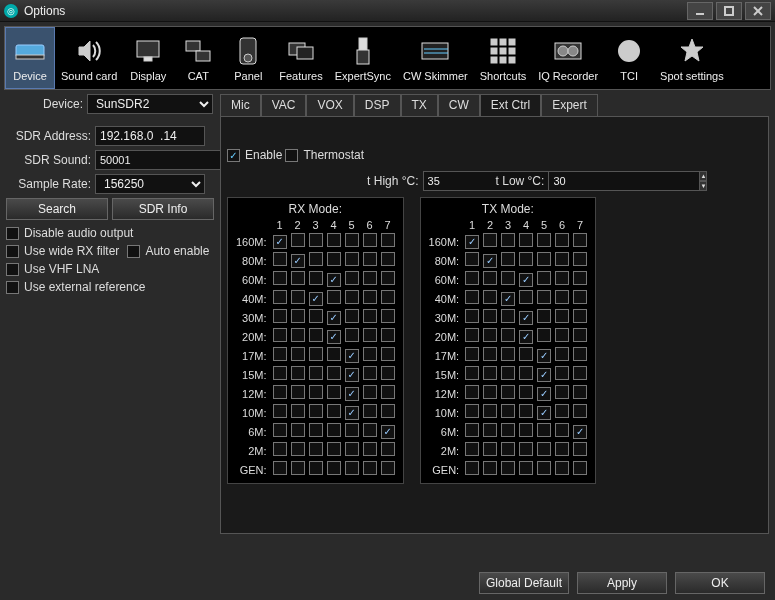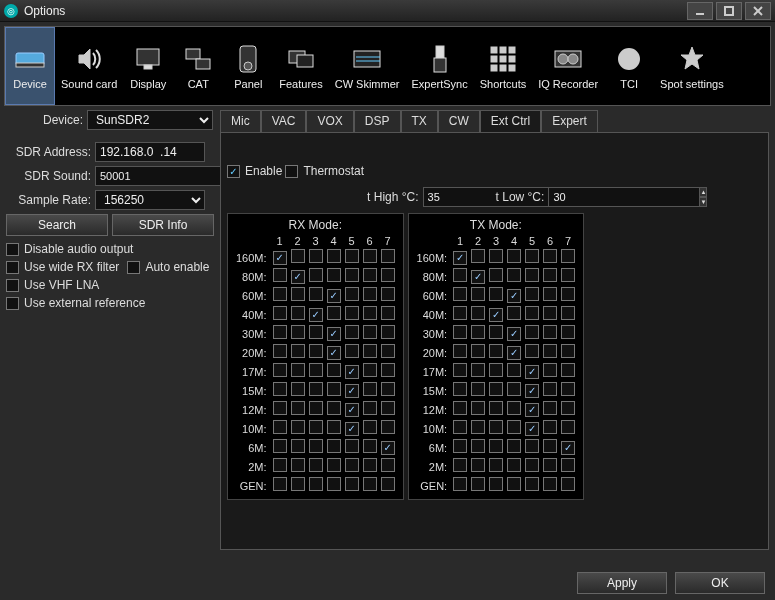--- a/index.html
+++ b/index.html
@@ -4,21 +4,21 @@
 <style>
 * { box-sizing: border-box; margin: 0; padding: 0; font-family: "Segoe UI", Tahoma, sans-serif; }
 body { background: #2a2a2a; width: 775px; height: 600px; overflow: hidden; color: #ddd; font-size: 12px; }
 
 .titlebar { height: 22px; background: linear-gradient(#3a3a3a,#222); display: flex; align-items: center; padding: 0 4px; border-bottom: 1px solid #111; }
 .titlebar .ticon { width: 14px; height: 14px; background: #0aa; border-radius: 50%; margin-right: 6px; display: flex; align-items: center; justify-content: center; font-size: 9px; color: #fff; }
 .titlebar .title { flex: 1; font-size: 12px; color: #eee; }
 .winbtn { width: 26px; height: 18px; background: #444; border: 1px solid #666; margin-left: 3px; display: flex; align-items: center; justify-content: center; cursor: pointer; }
 .winbtn svg { width: 10px; height: 10px; stroke: #ccc; stroke-width: 2; fill: none; }
 
-.toolbar { height: 80px; background: #000; border: 1px solid #555; margin: 4px; display: flex; }
+.toolbar { height: 64px; background: #000; border: 1px solid #555; margin: 4px; display: flex; }
 .tbitem { display: flex; flex-direction: column; align-items: center; justify-content: center; padding: 4px 6px; cursor: pointer; min-width: 50px; }
 .tbitem.sel { background: #3a526e; border: 1px solid #5a7ab0; }
 .tbitem .ic { width: 32px; height: 32px; display: flex; align-items: center; justify-content: center; margin-bottom: 3px; }
 .tbitem .lbl { font-size: 11px; color: #eee; text-align: center; white-space: nowrap; }
 .tbitem svg { stroke: #ccc; fill: #ccc; }
 
 .content { display: flex; padding: 0 6px; height: 440px; }
 .left { width: 208px; }
 .right { flex: 1; margin-left: 6px; }
 
@@ -44,21 +44,21 @@
 .subtab { padding: 3px 10px; background: #2a2a2a; border: 1px solid #555; border-bottom: none; margin-right: 0px; cursor: pointer; font-size: 12px; }
 .subtab.sel { background: #1a1a1a; }
 
 .pane { background: #1a1a1a; border: 1px solid #555; padding: 6px; height: 418px; }
 
 .ctrlrow { display: flex; align-items: center; gap: 3px; margin-bottom: 6px; }
 .ctrlrow .tspin { display: flex; align-items: center; margin-top: 48px; }
 .ctrlrow .tspin .tl { margin-right: 4px; font-size: 12px; }
 .ctrlrow .tspin .spin { width: 70px; }
 
-.matrices { display: flex; gap: 4px; }
+.matrices { display: flex; gap: 16px; }
 .matrix { border: 1px solid #444; background: #000; padding: 4px 6px; }
 .matrix .mtitle { text-align: center; font-size: 12px; margin-bottom: 2px; }
 table.grid { border-collapse: collapse; }
 table.grid th { font-size: 11px; font-weight: normal; color: #ddd; padding: 1px 2px; text-align: center; }
 table.grid td { padding: 1px 2px; text-align: center; }
 table.grid td .c { width: 14px; height: 14px; border: 1px solid #777; background: #111; display: inline-flex; align-items: center; justify-content: center; cursor: pointer; }
 table.grid td .c.on::after { content: "✓"; font-size: 10px; color: #9cf; line-height: 1; }
 table.grid .bandlbl { text-align: right; padding-right: 4px; font-size: 11px; }
 
 .footer { position: absolute; bottom: 6px; right: 10px; display: flex; gap: 8px; }
@@ -139,36 +139,36 @@
       <div class="ic">
         <svg width="28" height="28" viewBox="0 0 28 28">
           <rect x="2" y="6" width="16" height="12" fill="#333" stroke="#ddd"></rect>
           <rect x="10" y="10" width="16" height="12" fill="#222" stroke="#ddd"></rect>
         </svg>
       </div>
       <div class="lbl">Features</div>
     </div>
     <div class="tbitem">
       <div class="ic">
+        <svg width="24" height="30" viewBox="0 0 24 30">
+          <rect x="8" y="2" width="8" height="12" fill="#ddd"></rect>
+          <rect x="6" y="14" width="12" height="14" fill="#333" stroke="#ddd"></rect>
+        </svg>
+      </div>
+      <div class="lbl">ExpertSync</div>
+    </div>
+    <div class="tbitem">
+      <div class="ic">
         <svg width="30" height="24" viewBox="0 0 30 24">
           <rect x="2" y="4" width="26" height="16" fill="#222" stroke="#ddd"></rect>
           <line x1="4" y1="10" x2="28" y2="10" stroke="#6cf"></line>
           <line x1="4" y1="14" x2="28" y2="14" stroke="#6cf"></line>
         </svg>
       </div>
       <div class="lbl">CW Skimmer</div>
-    </div>
-    <div class="tbitem">
-      <div class="ic">
-        <svg width="24" height="30" viewBox="0 0 24 30">
-          <rect x="8" y="2" width="8" height="12" fill="#ddd"></rect>
-          <rect x="6" y="14" width="12" height="14" fill="#333" stroke="#ddd"></rect>
-        </svg>
-      </div>
-      <div class="lbl">ExpertSync</div>
     </div>
     <div class="tbitem">
       <div class="ic">
         <svg width="28" height="28" viewBox="0 0 28 28" fill="#ddd">
           <rect x="2" y="2" width="6" height="6"></rect>
           <rect x="11" y="2" width="6" height="6"></rect>
           <rect x="20" y="2" width="6" height="6"></rect>
           <rect x="2" y="11" width="6" height="6"></rect>
           <rect x="11" y="11" width="6" height="6"></rect>
           <rect x="20" y="11" width="6" height="6"></rect>
@@ -597,15 +597,16 @@
                 </tr>
               </tbody>
             </table>
         </div>
       </div>
     </div>
   </div>
 </div>
 
 <div class="footer">
+  <button class="btn">Global Default</button>
   <button class="btn">Apply</button>
   <button class="btn">OK</button>
 </div>
 
 </body></html>

